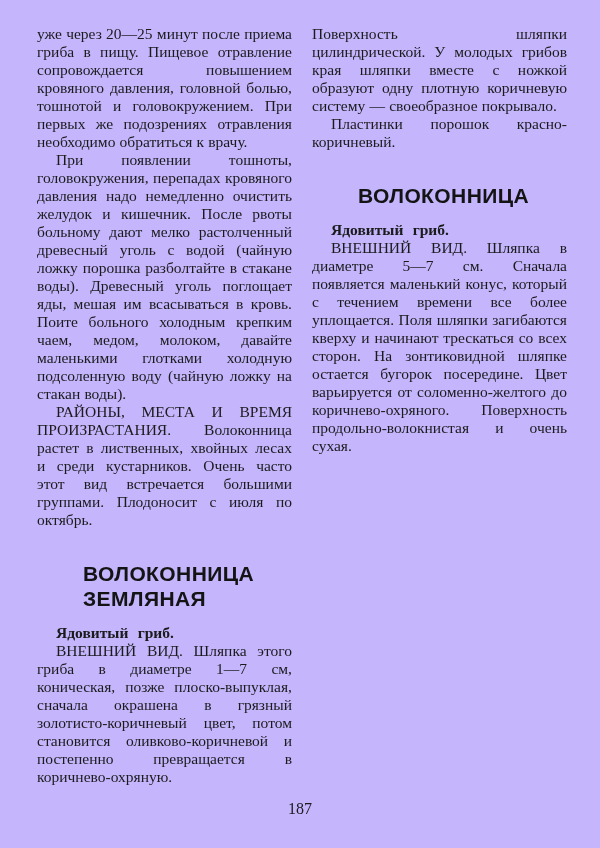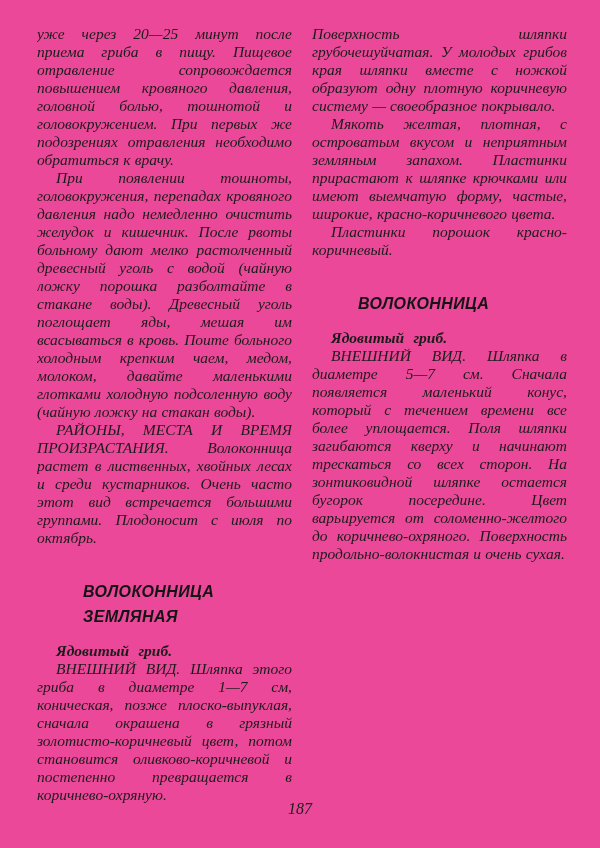--- a/index.html
+++ b/index.html
@@ -4,26 +4,25 @@
 <style>
   html, body {
     margin: 0;
     padding: 0;
     background: #ffffff;
   }
   .page {
     position: relative;
     width: 600px;
     height: 848px;
-    background: #ec4899;
+    background: #c4b5fd;
     color: #1b1b1b;
     font-family: "Liberation Serif", "DejaVu Serif", serif;
     overflow: hidden;
     box-sizing: border-box;
-    font-style: italic;
   }
   .columns {
     display: flex;
     box-sizing: border-box;
     padding: 25px 33px 0 37px;
     gap: 20px;
   }
   .col {
     width: 255px;
     height: 778px;
@@ -42,21 +41,21 @@
   p.indent { text-indent: 19px; }
   p.bold-line {
     font-weight: bold;
     word-spacing: 0.35em;
   }
   h2.species-heading {
     margin: 32px 0 13px 0;
     padding-left: 46px;
     font-family: "Liberation Sans", "DejaVu Sans", sans-serif;
     font-weight: bold;
-    font-size: 16px;
+    font-size: 21px;
     line-height: 25px;
     letter-spacing: 0.4px;
     color: #141414;
   }
   h2.species-heading span { display: block; }
   .heading-gap-large { margin-top: 40px; }
   .page-number {
     position: absolute;
     bottom: 30px;
     left: 0;
@@ -81,22 +80,21 @@
       <h2 class="species-heading">
         <span>ВОЛОКОННИЦА</span>
         <span>ЗЕМЛЯНАЯ</span>
       </h2>
 
       <p class="body-text indent bold-line">Ядовитый гриб.</p>
       <p class="body-text indent">ВНЕШНИЙ ВИД. Шляпка этого гриба в диаметре 1—7 см, коническая, позже плоско-выпуклая, сначала окрашена в грязный золотисто-коричневый цвет, потом становится оливково-коричневой и постепенно превращается в коричнево-охряную.</p>
     </div>
 
     <div class="col">
-      <p class="body-text">Поверхность шляпки грубочешуйчатая. У молодых грибов края шляпки вместе с ножкой образуют одну плотную коричневую систему — своеобразное покрывало.</p>
-      <p class="body-text indent">Мякоть желтая, плотная, с островатым вкусом и неприятным земляным запахом. Пластинки прирастают к шляпке крючками или имеют выемчатую форму, частые, широкие, красно-коричневого цвета.</p>
+      <p class="body-text">Поверхность шляпки цилиндрической. У молодых грибов края шляпки вместе с ножкой образуют одну плотную коричневую систему — своеобразное покрывало.</p>
       <p class="body-text indent">Пластинки порошок красно-коричневый.</p>
 
       <h2 class="species-heading heading-gap-large">
         <span>ВОЛОКОННИЦА</span>
       </h2>
 
       <p class="body-text indent bold-line">Ядовитый гриб.</p>
       <p class="body-text indent">ВНЕШНИЙ ВИД. Шляпка в диаметре 5—7 см. Сначала появляется маленький конус, который с течением времени все более уплощается. Поля шляпки загибаются кверху и начинают трескаться со всех сторон. На зонтиковидной шляпке остается бугорок посередине. Цвет варьируется от соломенно-желтого до коричнево-охряного. Поверхность продольно-волокнистая и очень сухая.</p>
     </div>
 

